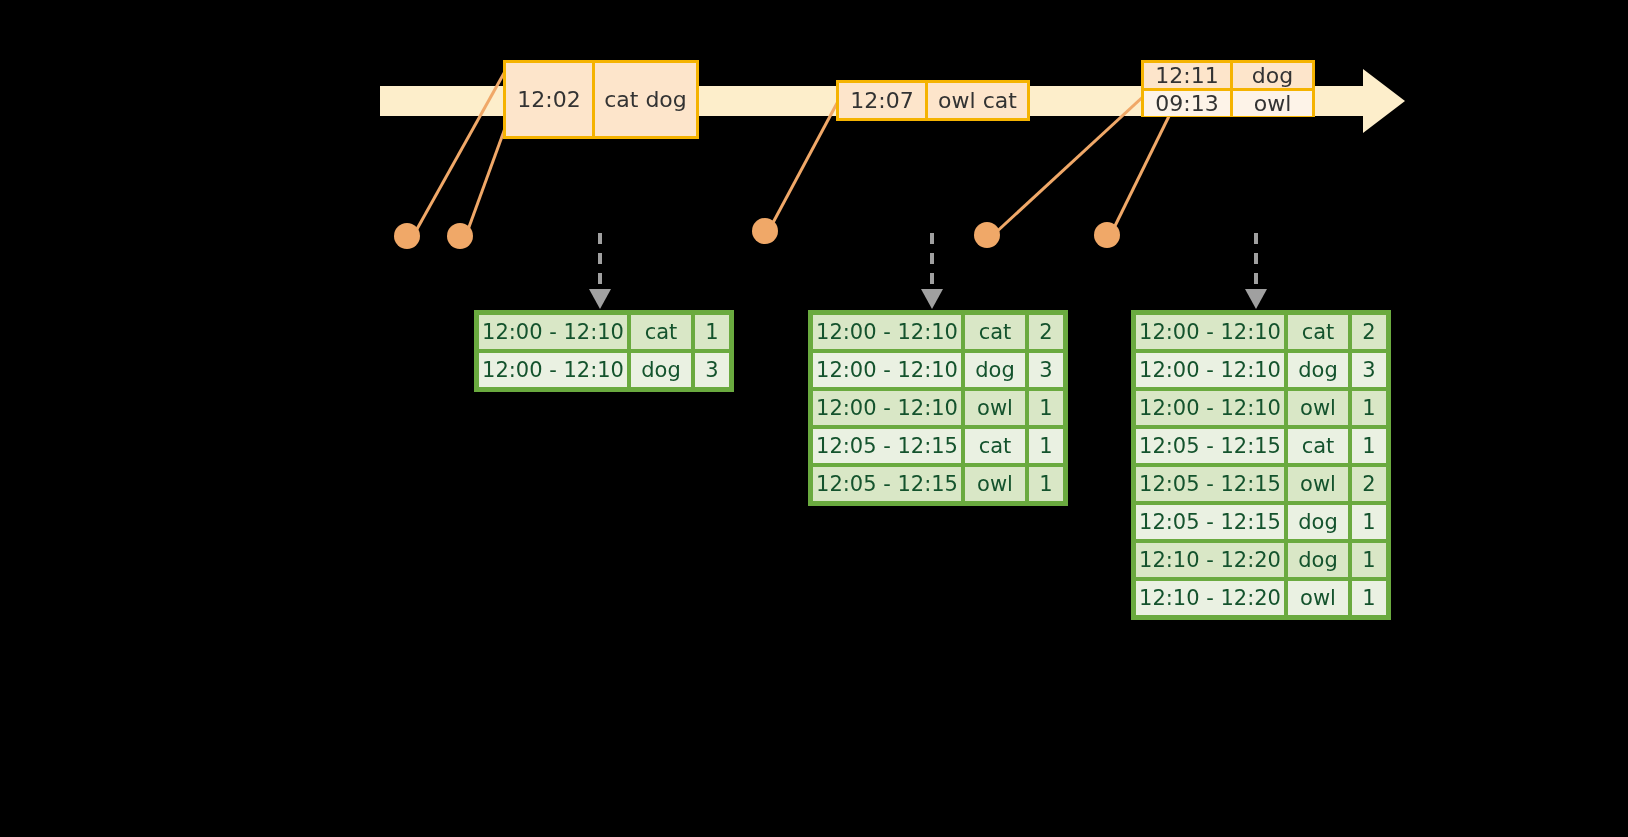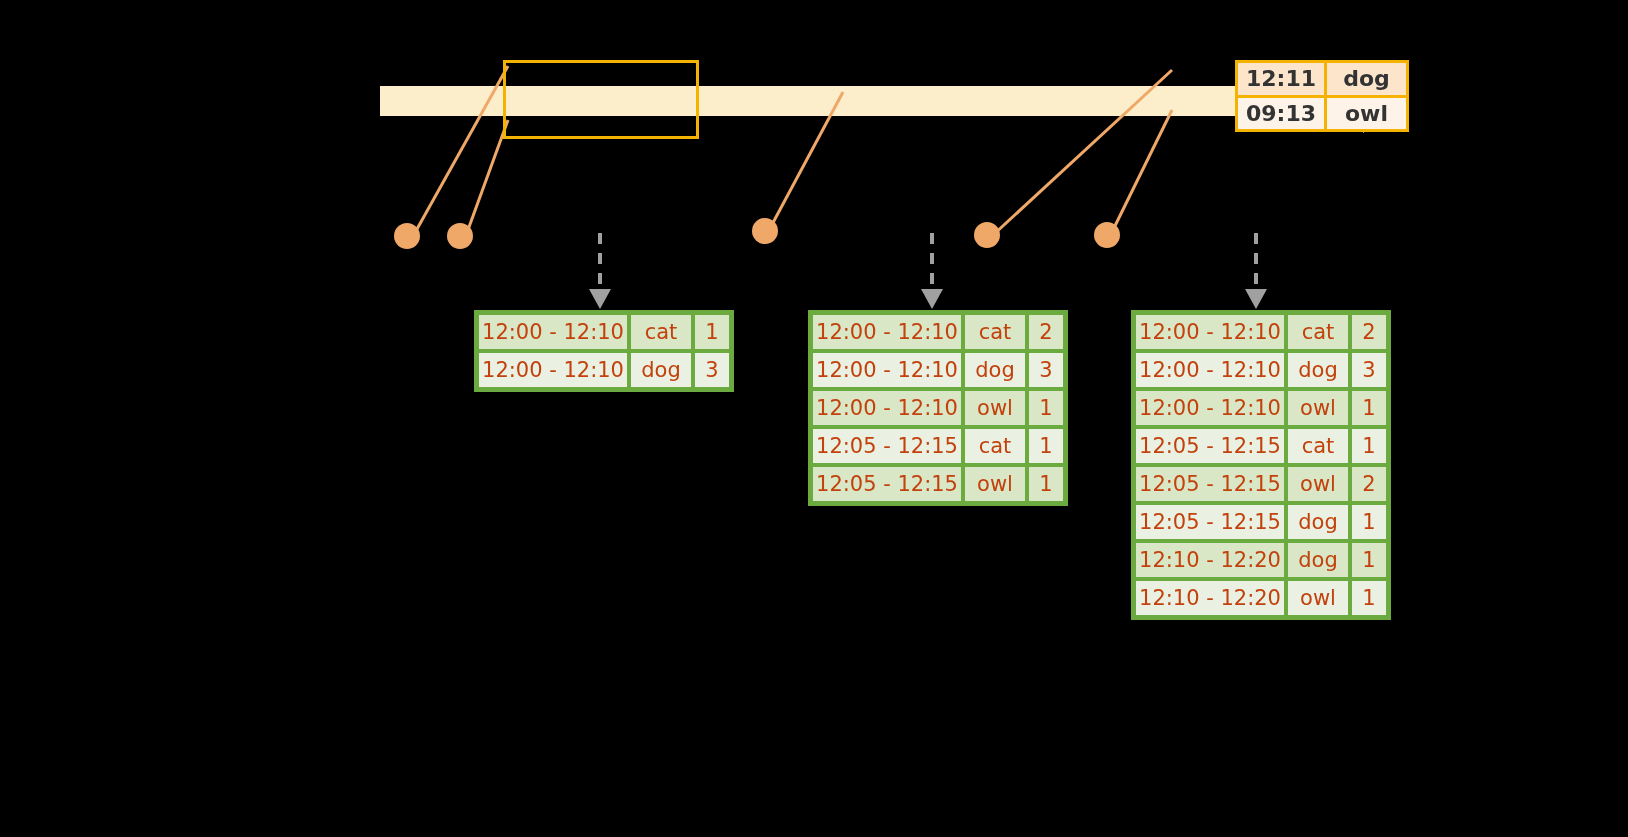--- a/index.html
+++ b/index.html
@@ -28,21 +28,21 @@
   .dot{position:absolute;width:26px;height:26px;border-radius:50%;
        background:#f0a868;}
   svg.lines{position:absolute;left:0;top:0;width:1628px;height:837px;
             pointer-events:none;}
 
   
   .gt{position:absolute;border:3px solid #6aaa3f;box-sizing:border-box;
       display:flex;flex-direction:column;background:#6aaa3f;}
   .gt-row{display:flex;}
   .gt-cell{display:flex;align-items:center;justify-content:center;
-           font-size:21px;color:#c2410c;white-space:nowrap;
+           font-size:21px;color:#14532d;white-space:nowrap;
            border:2px solid #6aaa3f;box-sizing:border-box;height:38px;}
   .gt-row.shade .gt-cell{background:#d9e7c6;}
   .gt-row.plain .gt-cell{background:#eaf1e2;}
   .gt-cell.win{width:152px;}
   .gt-cell.key{width:64px;}
   .gt-cell.cnt{width:38px;}
 </style>
 </head>
 <body>
 
@@ -65,24 +65,34 @@
       <line x1="1256" y1="233" x2="1256" y2="290"></line>
     </g>
     <g fill="#a0a0a0">
       <polygon points="589,289 611,289 600,309"></polygon>
       <polygon points="921,289 943,289 932,309"></polygon>
       <polygon points="1245,289 1267,289 1256,309"></polygon>
     </g>
   </svg>
 
   <div class="ev" style="left:503px;top:60px;width:196px;height:79px;">
+    <div class="ev-row shade">
+      <div class="ev-cell time">12:02</div>
+      <div class="ev-cell val">cat dog</div>
+    </div>
   </div>
 
+  <div class="ev" style="left:836px;top:80px;width:194px;height:41px;">
+    <div class="ev-row shade">
+      <div class="ev-cell time">12:07</div>
+      <div class="ev-cell val">owl cat</div>
+    </div>
+  </div>
 
-  <div class="ev" style="left:1235px;top:60px;width:174px;height:72px;font-weight:bold;">
+  <div class="ev" style="left:1141px;top:60px;width:174px;height:57px;">
     <div class="ev-row shade">
       <div class="ev-cell time">12:11</div>
       <div class="ev-cell val">dog</div>
     </div>
     <div class="ev-row plain">
       <div class="ev-cell time">09:13</div>
       <div class="ev-cell val">owl</div>
     </div>
   </div>
 

